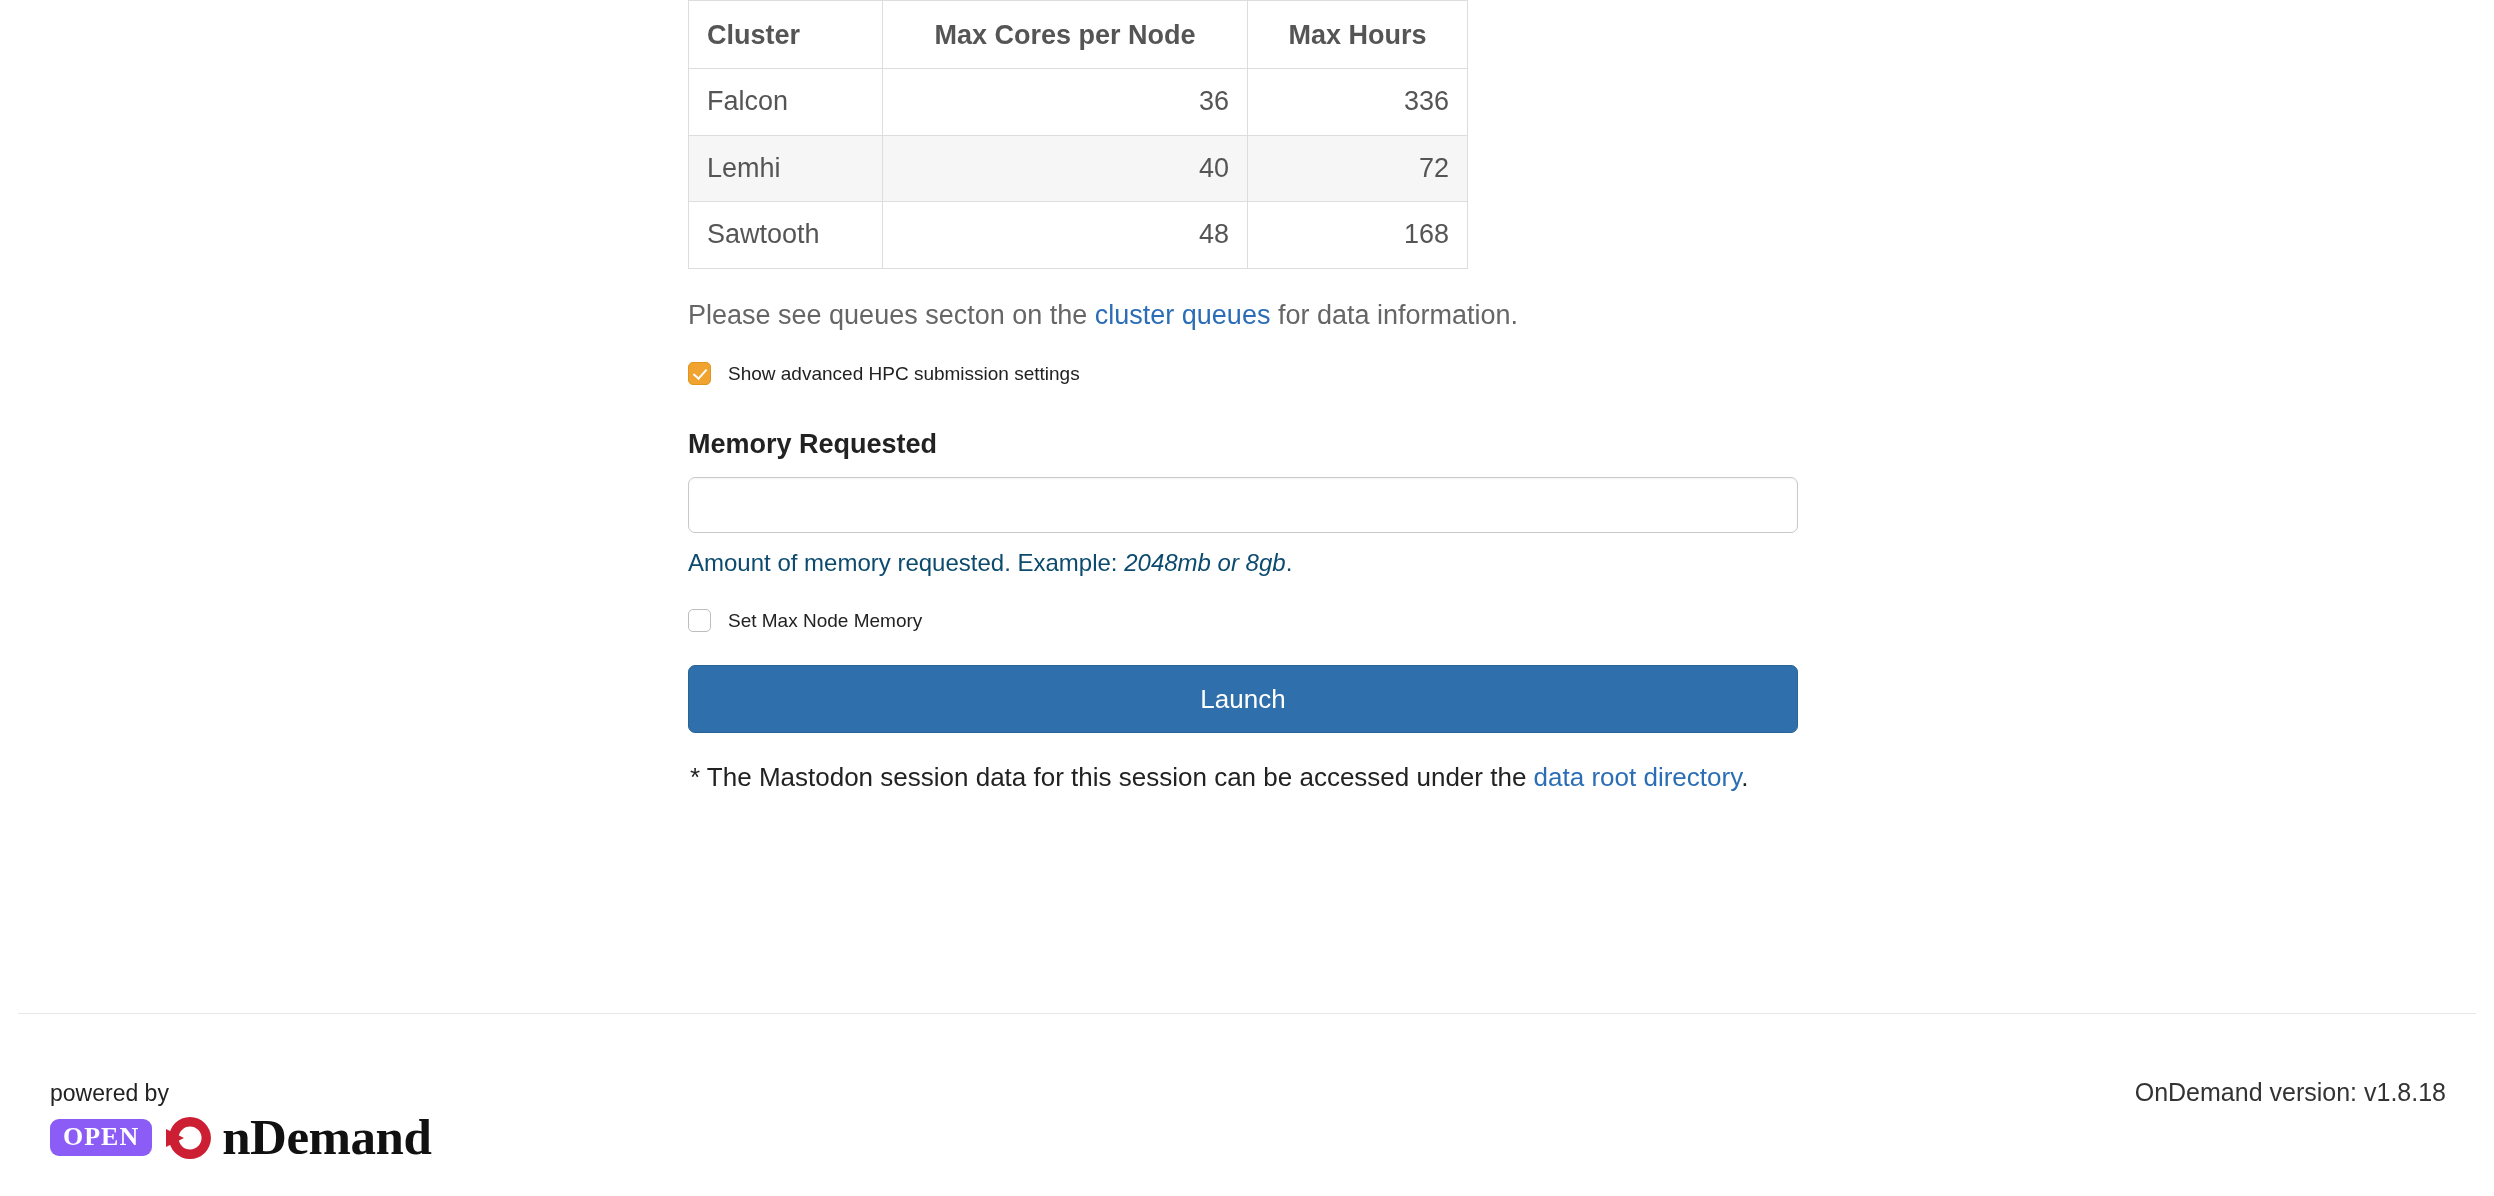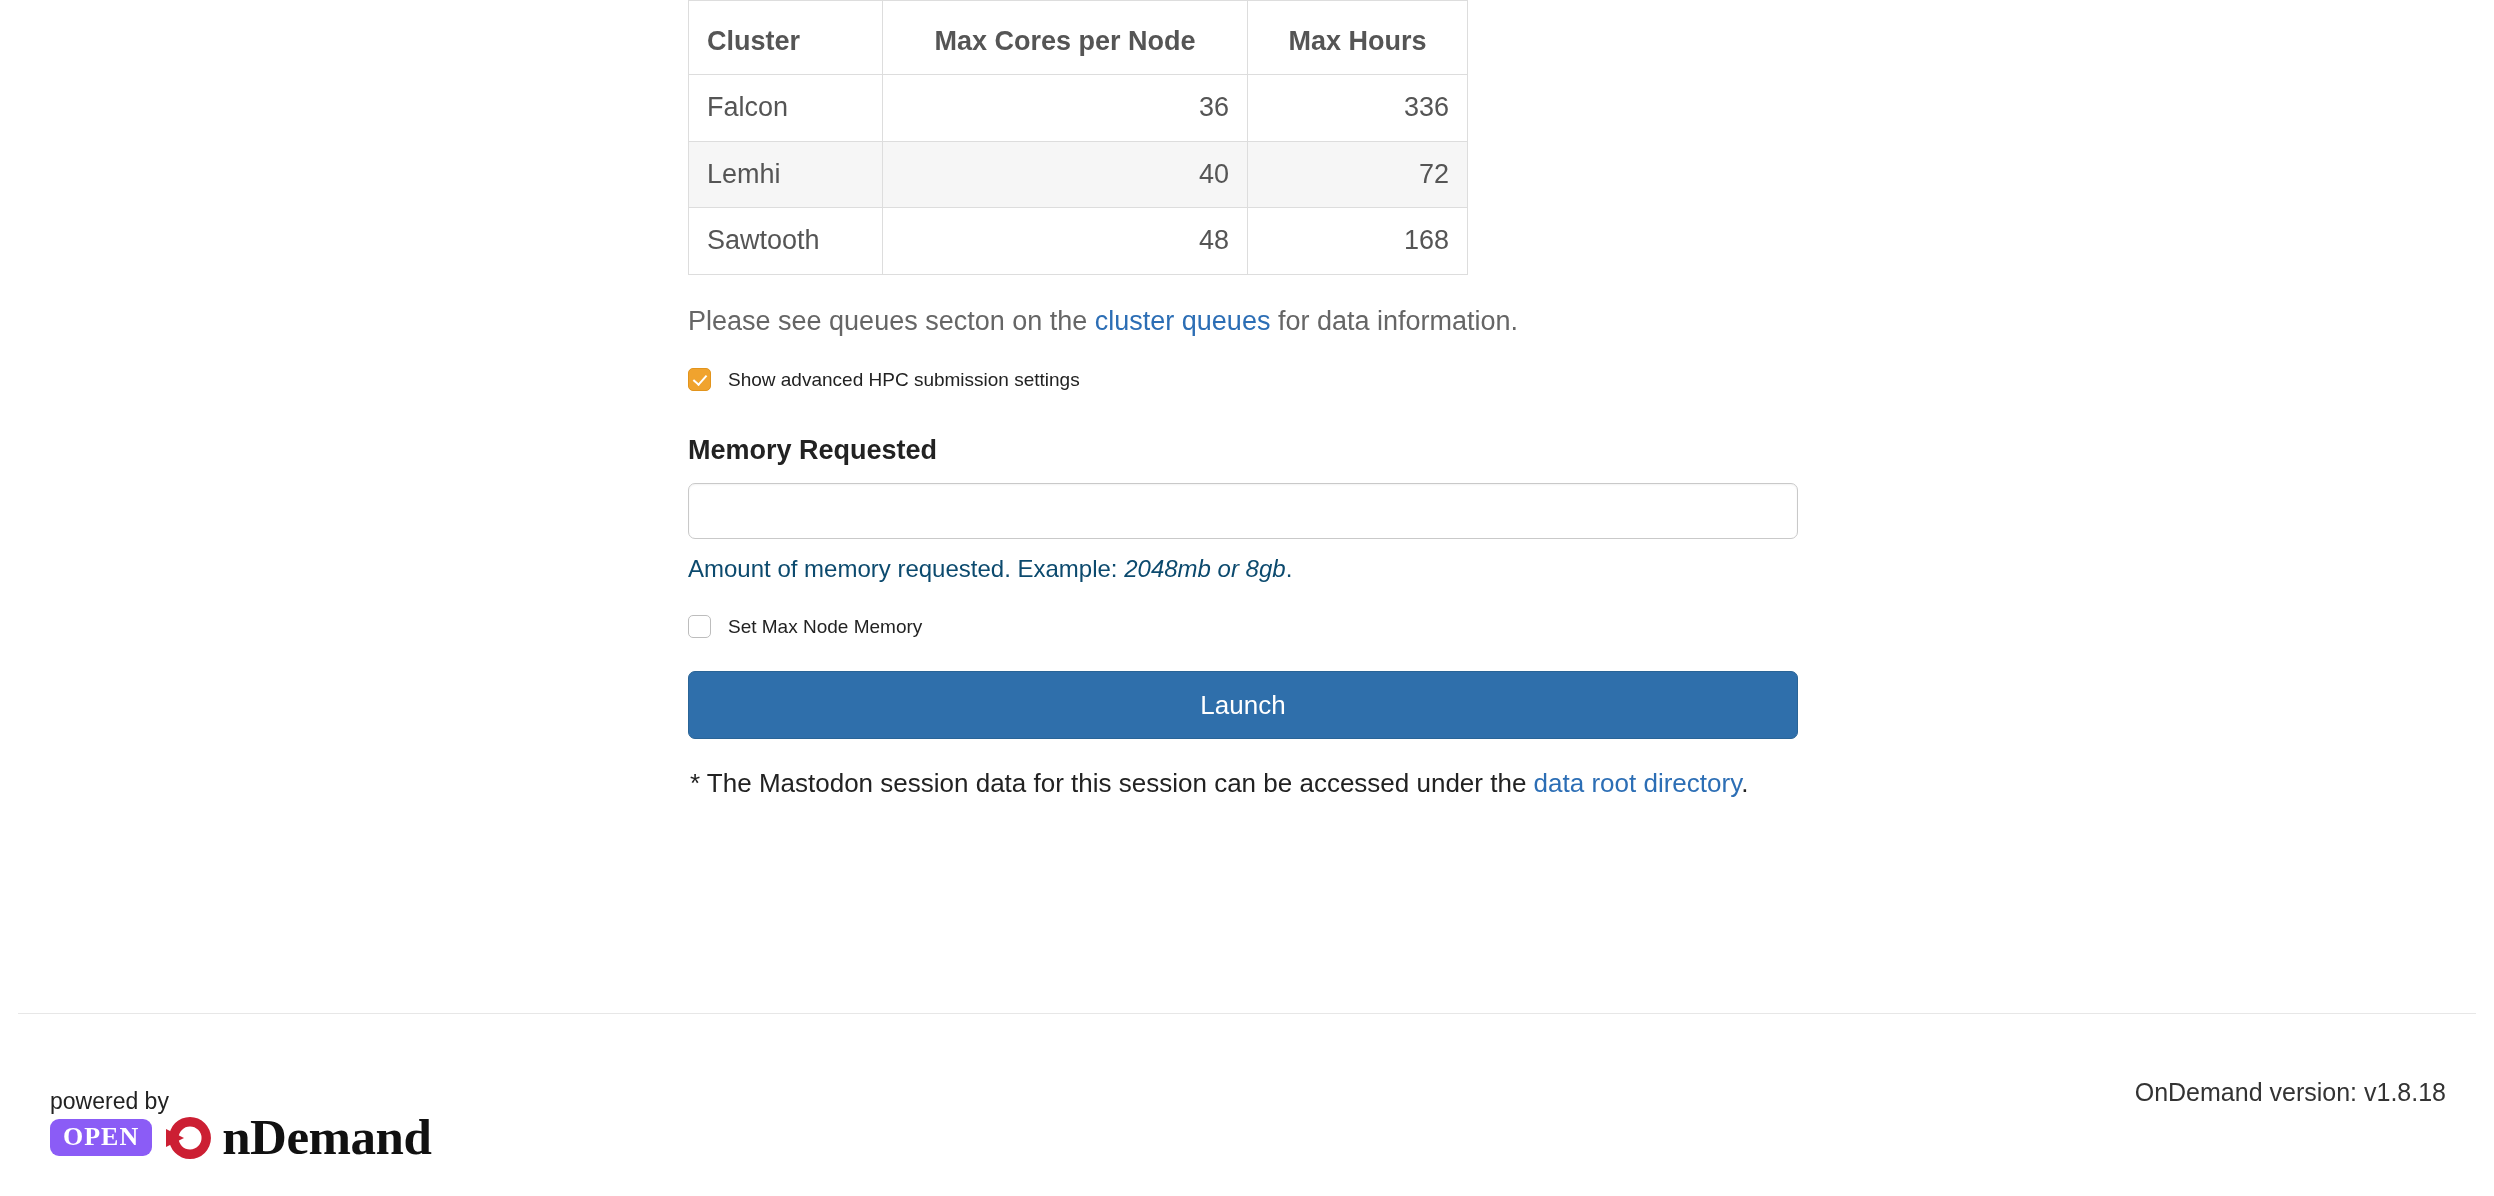--- a/index.html
+++ b/index.html
@@ -38,21 +38,21 @@
     line-height: 1.4;
     padding: 14px 18px;
     color: #555555;
     font-weight: normal;
     vertical-align: middle;
   }
   .cluster-table th {
     font-weight: bold;
     color: #555555;
     text-align: center;
-    padding-top: 22px;
+    padding-top: 16px;
     padding-bottom: 13px;
   }
   .cluster-table th.col-cluster { text-align: left; }
   .cluster-table td.col-cluster { text-align: left; }
   .cluster-table td.num { text-align: right; }
   .cluster-table tbody tr:nth-child(even) td { background: #f6f6f6; }
   .cluster-table col.c1 { width: 194px; }
   .cluster-table col.c2 { width: 365px; }
   .cluster-table col.c3 { width: 220px; }
 
@@ -180,21 +180,21 @@
   .footer {
     position: absolute;
     left: 0;
     top: 1022px;
     width: 2494px;
     height: 174px;
   }
   .powered-by {
     position: absolute;
     left: 50px;
-    top: 68px;
+    top: 60px;
     font-size: 23px;
     color: #222222;
     line-height: 1;
   }
   .logo {
     position: absolute;
     left: 50px;
     top: 90px;
     display: flex;
     align-items: center;

